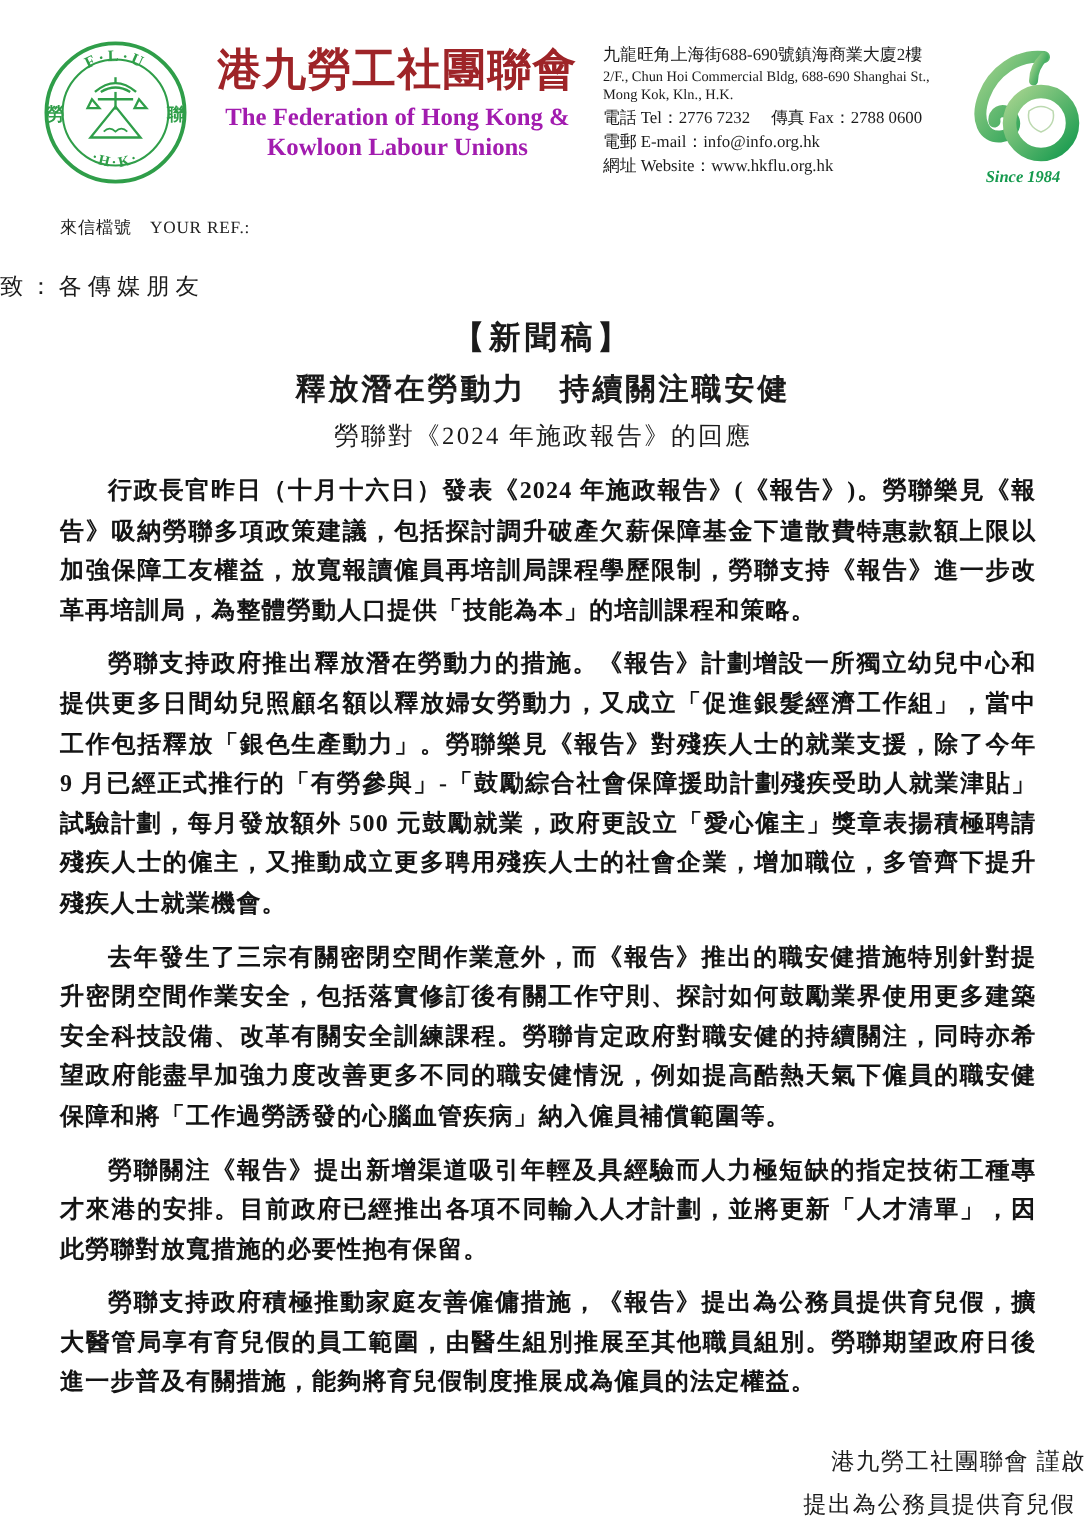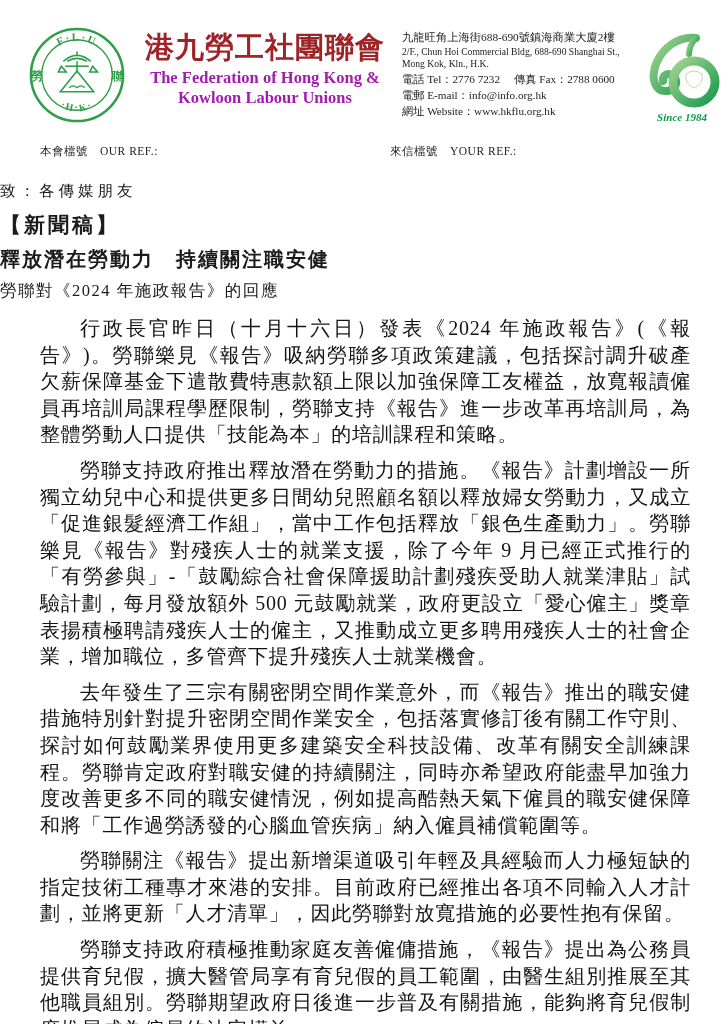--- a/index.html
+++ b/index.html
@@ -24,28 +24,28 @@
   .contact .zh1 { font-size:11.3px; white-space:nowrap; }
   .contact .en  { font-size:9.6px; line-height:1.3; }
   .contact .row { font-size:11.2px; margin-top:1px; white-space:nowrap; }
   .anniv { width:100px; height:104px; margin-left:2px; flex:0 0 auto; }
   
   .refs { display:flex; padding:0 0 0 40px; margin-top:14px; font-size:11.5px; color:#222; }
   .refs .our { width:350px; flex:0 0 auto; letter-spacing:0.5px; }
   .refs .your { letter-spacing:0.5px; }
   
   .salutation { margin-top:22px; font-size:15.5px; letter-spacing:4px; }
-  .title-block { text-align:left; }
+  .title-block { text-align:center; }
   .doc-title { font-size:21px; font-weight:600; letter-spacing:3px; margin-top:9px; }
   .doc-subtitle { font-size:20px; font-weight:700; letter-spacing:2px; margin-top:7px; }
   .doc-subsubtitle { font-size:16.5px; font-weight:400; letter-spacing:1.5px; margin-top:7px; }
   .body-text { padding:0 33px 0 40px; margin-top:13px; }
   .body-text p {
-    font-size:20px; line-height:26.6px; text-align:justify; text-justify:inter-ideograph;
-    text-indent:2em; letter-spacing:0.8px; margin-bottom:9px; color:#141414;
+    font-size:16px; line-height:26.6px; text-align:justify; text-justify:inter-ideograph;
+    text-indent:2em; letter-spacing:0.8px; margin-bottom:9px; color:#141414;font-weight:bold;
   }
   .signature { text-align:right; margin-top:24px; font-size:15.5px; line-height:29px; letter-spacing:1px; }
   .signature .date { padding-right:7px; }
 </style>
 </head>
 <body>
 
 <div class="page">
 
   <div class="header">
@@ -108,21 +108,20 @@
         <path d="M 64,12 C 60,16 57,22 57,28" stroke-width="6"></path>
       </g>
 
       <circle cx="62" cy="56" r="21" fill="none" stroke="url(#g40)" stroke-width="9"></circle>
       <path d="M 54,48 q 8,-6 16,0 q 2,10 -8,14 q -10,-4 -8,-14 z" fill="none" stroke="#bcd9b0" stroke-width="1"></path>
       <text x="50" y="95" text-anchor="middle" font-size="11" font-style="italic" font-weight="bold" fill="#169a4e" font-family="Liberation Serif, serif">Since 1984</text>
     </svg>
   </div>
 
   <div class="refs">
-    <span class="our">本會檔號　OUR REF.:</span>
     <span class="your">來信檔號　YOUR REF.:</span>
   </div>
 
   <div class="salutation">致：各傳媒朋友</div>
 
   <div class="title-block">
     <div class="doc-title">【新聞稿】</div>
     <div class="doc-subtitle">釋放潛在勞動力　持續關注職安健</div>
     <div class="doc-subsubtitle">勞聯對《2024 年施政報告》的回應</div>
   </div>

